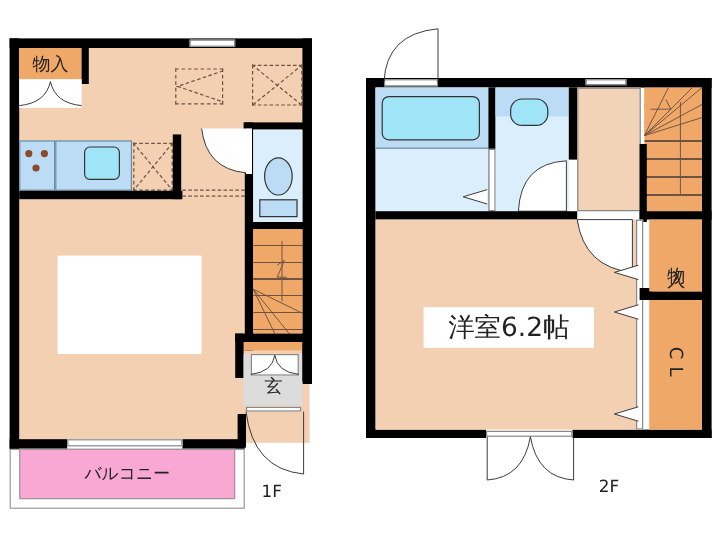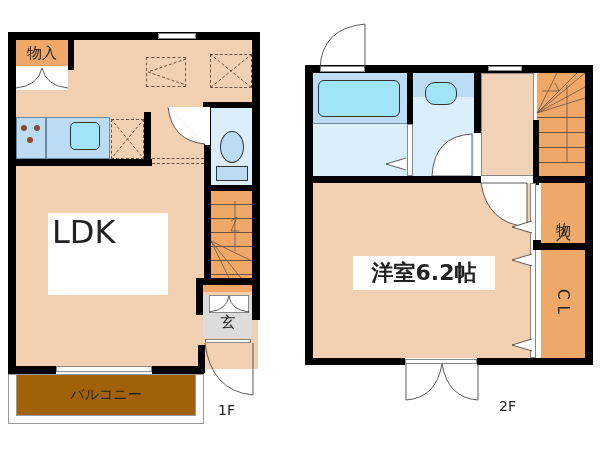--- a/index.html
+++ b/index.html
@@ -6,21 +6,21 @@
   body { width:600px; height:450px; background:#ffffff; position:relative; overflow:hidden;
          font-family:"DejaVu Sans", sans-serif; }
   .abs { position:absolute; box-sizing:border-box; }
   .wall { background:#000; }
   .floor { background:#f3d0b2; }
   .wet { background:#dbeefb; }
   .wet2 { background:#bcdcf6; }
   .stor { background:#f0a869; }
   .hall { background:#f2d3b8; }
   .ent { background:#dcdcdc; }
-  .bal { background:#a16207; border:1px solid #999; }
+  .bal { background:#f9a8d4; border:1px solid #999; }
   .label { color:#222; }
   .lbl-box { background:#fff; }
   .dash { border:1px dashed #6e5340; }
   svg { position:absolute; overflow:visible; }
 </style>
 </head>
 <body>
 
 <div>
 
@@ -94,21 +94,20 @@
   <div class="abs label" style="left:214px;top:313px;width:28px;text-align:center;font-size:15px;">玄</div>
   <div class="abs wall" style="left:252px;top:278px;width:8px;height:40px;"></div>
   <div class="abs wall" style="left:198px;top:345px;width:7px;height:28px;"></div>
 
   <div class="abs" style="left:205px;top:339px;width:46px;height:4px;border:1px solid #888;background:#fff;"></div>
   <svg style="left:205px;top:343px;" width="48" height="58">
     <path d="M0 0 Q6 48 48 52 L48 0" fill="none" stroke="#333" stroke-width="0.8"></path>
   </svg>
 
   <div class="abs lbl-box" style="left:48px;top:213px;width:120px;height:82px;">
-    <div class="label" style="font-size:32px;line-height:38px;padding-left:4px;">LDK</div>
   </div>
 
   <div class="abs" style="left:56px;top:366px;width:96px;height:6px;background:#fff;border:1px solid #888;"></div>
 
   <div class="abs" style="left:8px;top:374px;width:196px;height:50px;border:1px solid #999;"></div>
   <div class="abs bal" style="left:16px;top:374px;width:180px;height:42px;display:flex;align-items:center;justify-content:center;">
     <span class="label" style="font-size:14px;">バルコニー</span>
   </div>
 
   <div class="abs label" style="left:218px;top:402px;font-size:14px;">1F</div>
@@ -155,21 +154,21 @@
   </svg>
   <div class="abs wall" style="left:533px;top:120px;width:6px;height:65px;"></div>
   <div class="abs wall" style="left:313px;top:176px;width:168px;height:7px;"></div>
   <div class="abs wall" style="left:533px;top:176px;width:60px;height:7px;"></div>
 
   <div class="abs floor" style="left:313px;top:183px;width:220px;height:175px;"></div>
   <svg style="left:481px;top:183px;" width="48" height="44">
     <path d="M0 0 Q6 40 46 44 L46 0 Z" fill="#fff" stroke="#333" stroke-width="0.8"></path>
   </svg>
   <div class="abs lbl-box" style="left:353px;top:256px;width:142px;height:34px;display:flex;align-items:center;justify-content:center;">
-    <span class="label" style="font-size:22px;white-space:nowrap;font-weight:bold;">洋室6.2帖</span>
+    <span class="label" style="font-size:22px;white-space:nowrap;">洋室6.2帖</span>
   </div>
 
   <div class="abs" style="left:530px;top:183px;width:6px;height:175px;background:#fff;border:1px solid #888;"></div>
   <div class="abs wall" style="left:533px;top:240px;width:10px;height:10px;"></div>
   <svg style="left:512px;top:221px;" width="20" height="14">
       <path d="M20 0 L0 6 L20 12" fill="#fff" stroke="#333" stroke-width="0.8"></path>
     </svg>
   <svg style="left:512px;top:254px;" width="20" height="14">
       <path d="M20 0 L0 6 L20 12" fill="#fff" stroke="#333" stroke-width="0.8"></path>
     </svg>

